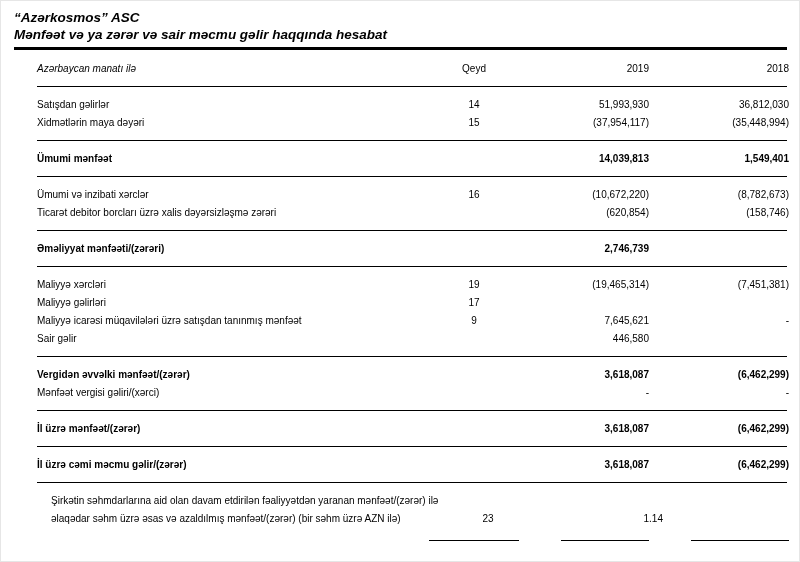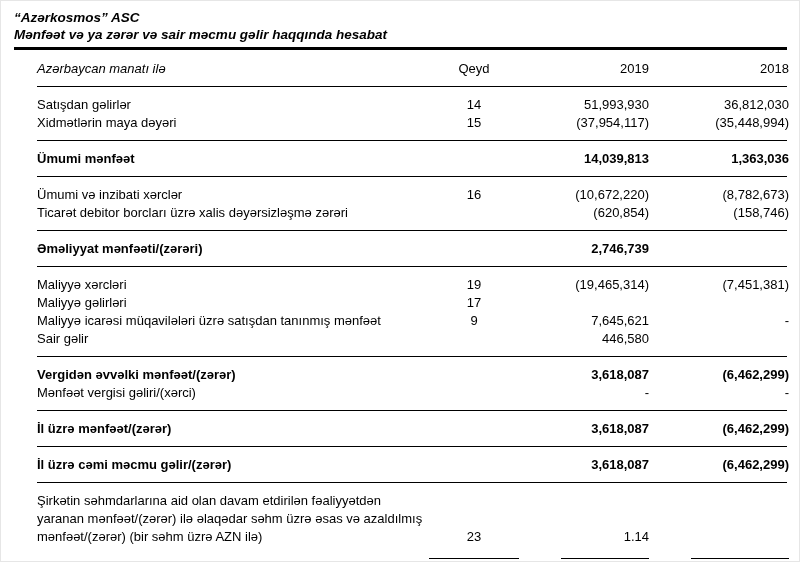--- a/index.html
+++ b/index.html
@@ -24,42 +24,42 @@
     font-size: 13.5px;
     line-height: 17px;
   }
   .thick-rule {
     height: 3px;
     background: #000;
     margin-top: 4px;
   }
   .table {
     margin-left: 23px;
-    font-size: 13px;
+    font-size: 10px;
   }
   .row {
     display: grid;
     grid-template-columns: 392px 90px 130px 140px;
     line-height: 18px;
   }
   .c-note { text-align: center; }
   .c-num  { text-align: right; }
   .header-row { margin-top: 10px; }
   .header-row .c-label { font-style: italic; }
   .header-row .c-note,
   .header-row .c-num { font-weight: normal; }
   .bold .c-label,
   .bold .c-num,
   .bold .c-note { font-weight: bold; }
   .rule {
     height: 1px;
     background: #000;
     margin: 8px 0 9px 0;
   }
-  .last-row { align-items: end; }
+  .last-row { align-items: end; margin-left: 14px; }
   .bottom-rules { margin-top: 12px; }
   .seg { height: 1px; background: #000; }
   .seg-num { margin-left: 42px; }
 </style>
 </head>
 <body>
 
 <div class="page">
 
   <div class="doc-header">
@@ -89,21 +89,21 @@
       <div class="c-note">15</div>
       <div class="c-num">(37,954,117)</div>
       <div class="c-num">(35,448,994)</div>
     </div>
     <div class="rule"></div>
 
     <div class="row bold">
       <div class="c-label">Ümumi mənfəət</div>
       <div class="c-note"></div>
       <div class="c-num">14,039,813</div>
-      <div class="c-num">1,363,036</div>
+      <div class="c-num">1,549,401</div>
     </div>
     <div class="rule"></div>
 
     <div class="row">
       <div class="c-label">Ümumi və inzibati xərclər</div>
       <div class="c-note">16</div>
       <div class="c-num">(10,672,220)</div>
       <div class="c-num">(8,782,673)</div>
     </div>
     <div class="row">

